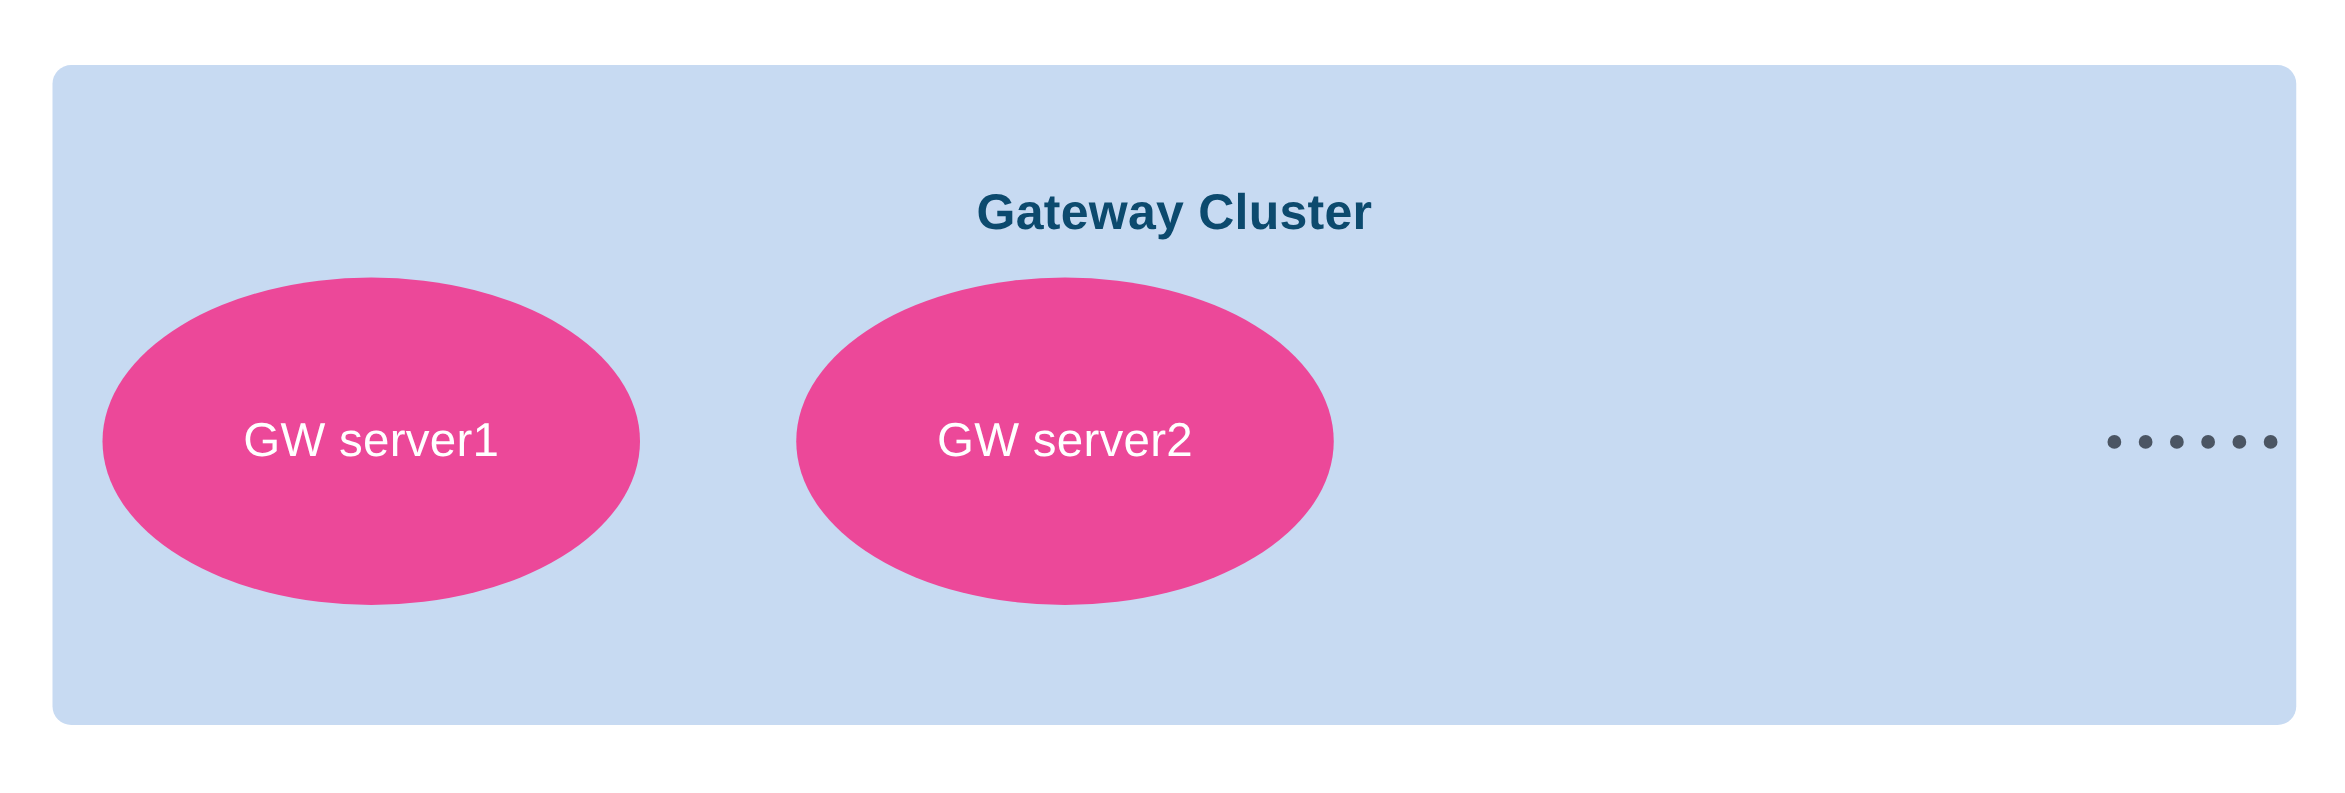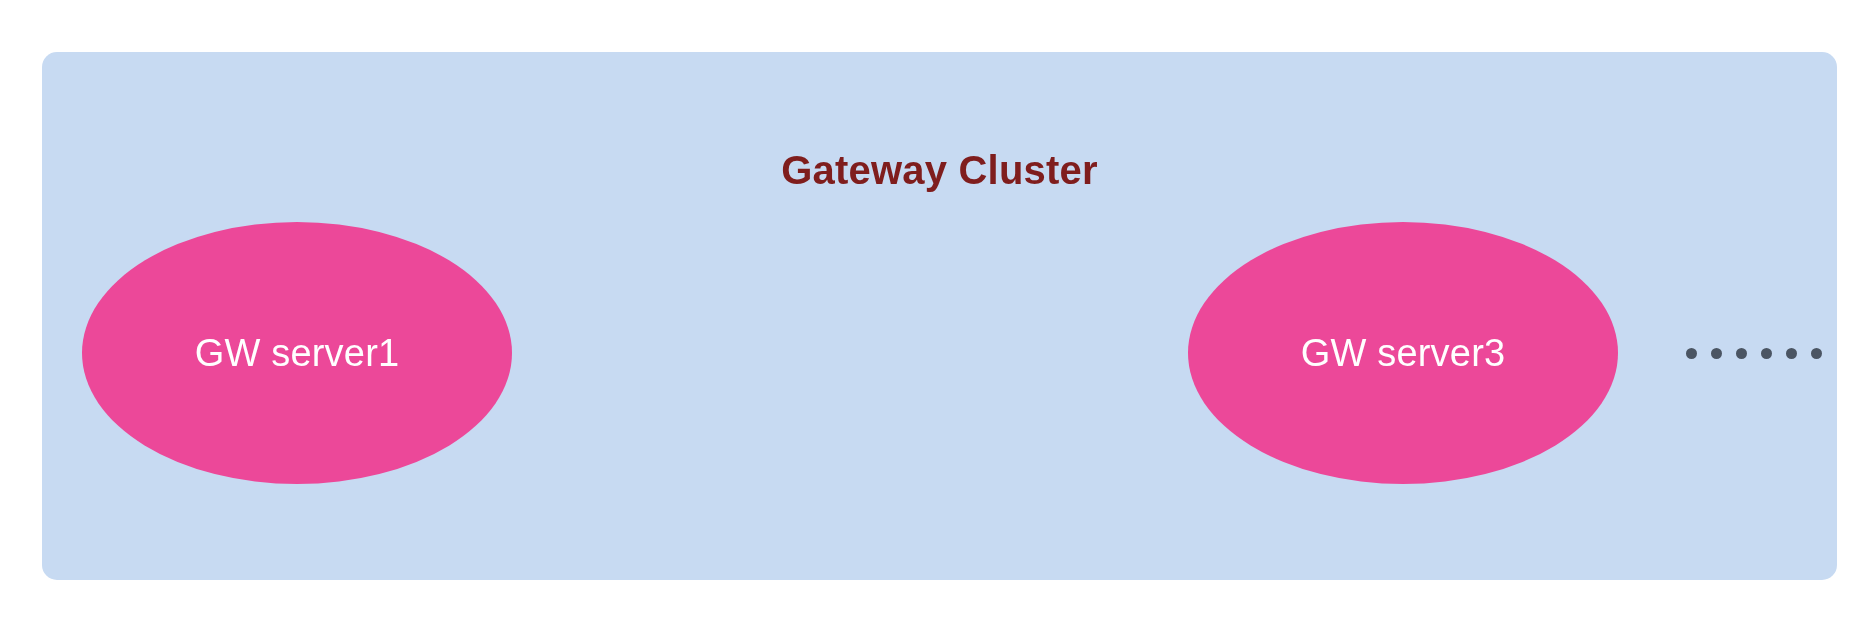--- a/index.html
+++ b/index.html
@@ -35,21 +35,21 @@
 
   
   .cluster-title {
     position: absolute;
     left: 0;
     top: 98px;
     width: 1795px;
     text-align: center;
     font-size: 40px;
     font-weight: bold;
-    color: #7f1d1d;
+    color: #0c4a6e;
     letter-spacing: 0.2px;
     line-height: 1;
     white-space: nowrap;
   }
 
   
   .server-node {
     position: absolute;
     width: 430px;
     height: 262px;
@@ -105,24 +105,24 @@
 <div id="canvas">
 
   <div class="cluster-box">
 
     <div class="cluster-title">Gateway Cluster</div>
 
     <div class="server-node n1">
       <span class="server-label">GW server1</span>
     </div>
 
+    <div class="server-node n2">
+      <span class="server-label">GW server2</span>
+    </div>
 
-    <div class="server-node n3">
-      <span class="server-label">GW server3</span>
-    </div>
 
     <div class="more-dots">
       <span class="dot"></span>
       <span class="dot"></span>
       <span class="dot"></span>
       <span class="dot"></span>
       <span class="dot"></span>
       <span class="dot"></span>
       <span class="more-dots-text">……</span>
     </div>

